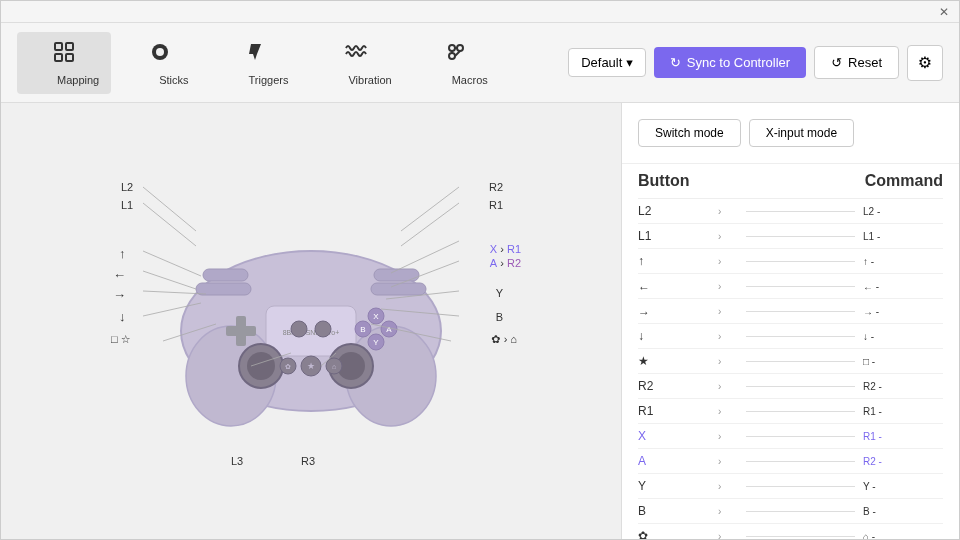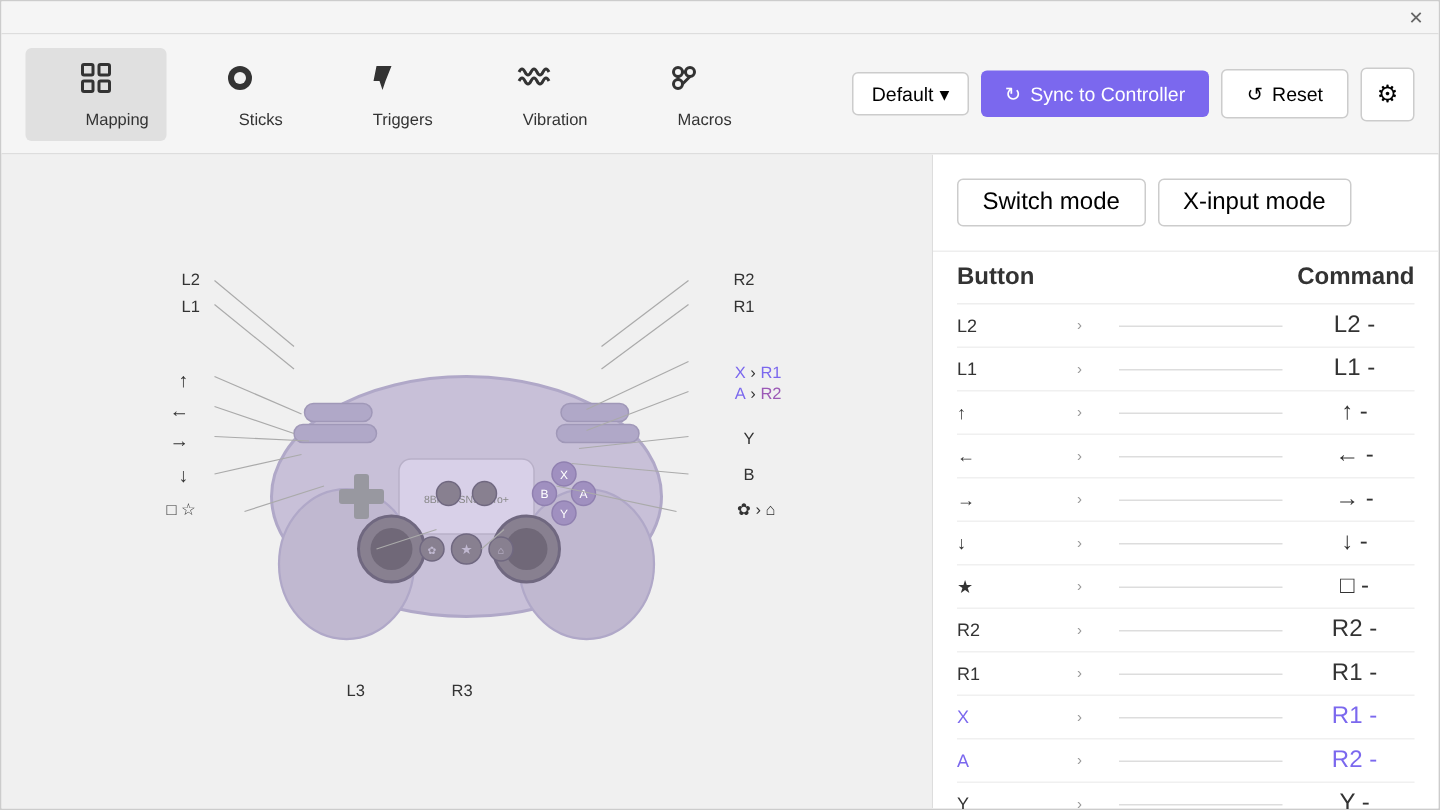--- a/index.html
+++ b/index.html
@@ -158,21 +158,21 @@
       gap: 8px;
       padding: 16px;
       border-bottom: 1px solid #eee;
     }
     .mode-btn {
       padding: 6px 16px;
       border: 1px solid #ccc;
       border-radius: 4px;
       background: white;
       cursor: pointer;
-      font-size: 16px;
+      font-size: 12px;
     }
     .mapping-table {
       flex: 1;
       overflow-y: auto;
       padding: 0 16px;
     }
     .table-header {
       display: flex;
       padding: 8px 0;
       border-bottom: 1px solid #eee;
@@ -200,21 +200,21 @@
       flex: 0 0 20px;
       color: #999;
       font-size: 10px;
     }
     .row-line {
       flex: 1;
       height: 1px;
       background: #ddd;
       margin: 0 8px;
     }
-    .row-command { flex: 0 0 80px; text-align: center; color: #333; font-size: 16px; }
+    .row-command { flex: 0 0 80px; text-align: left; color: #333; font-size: 10px; }
     .row-command.blue { color: #7b68ee; }
     
     .ctrl-wrapper {
       position: relative;
       width: 440px;
       height: 320px;
     }
   </style>
 </head>
 <body>

